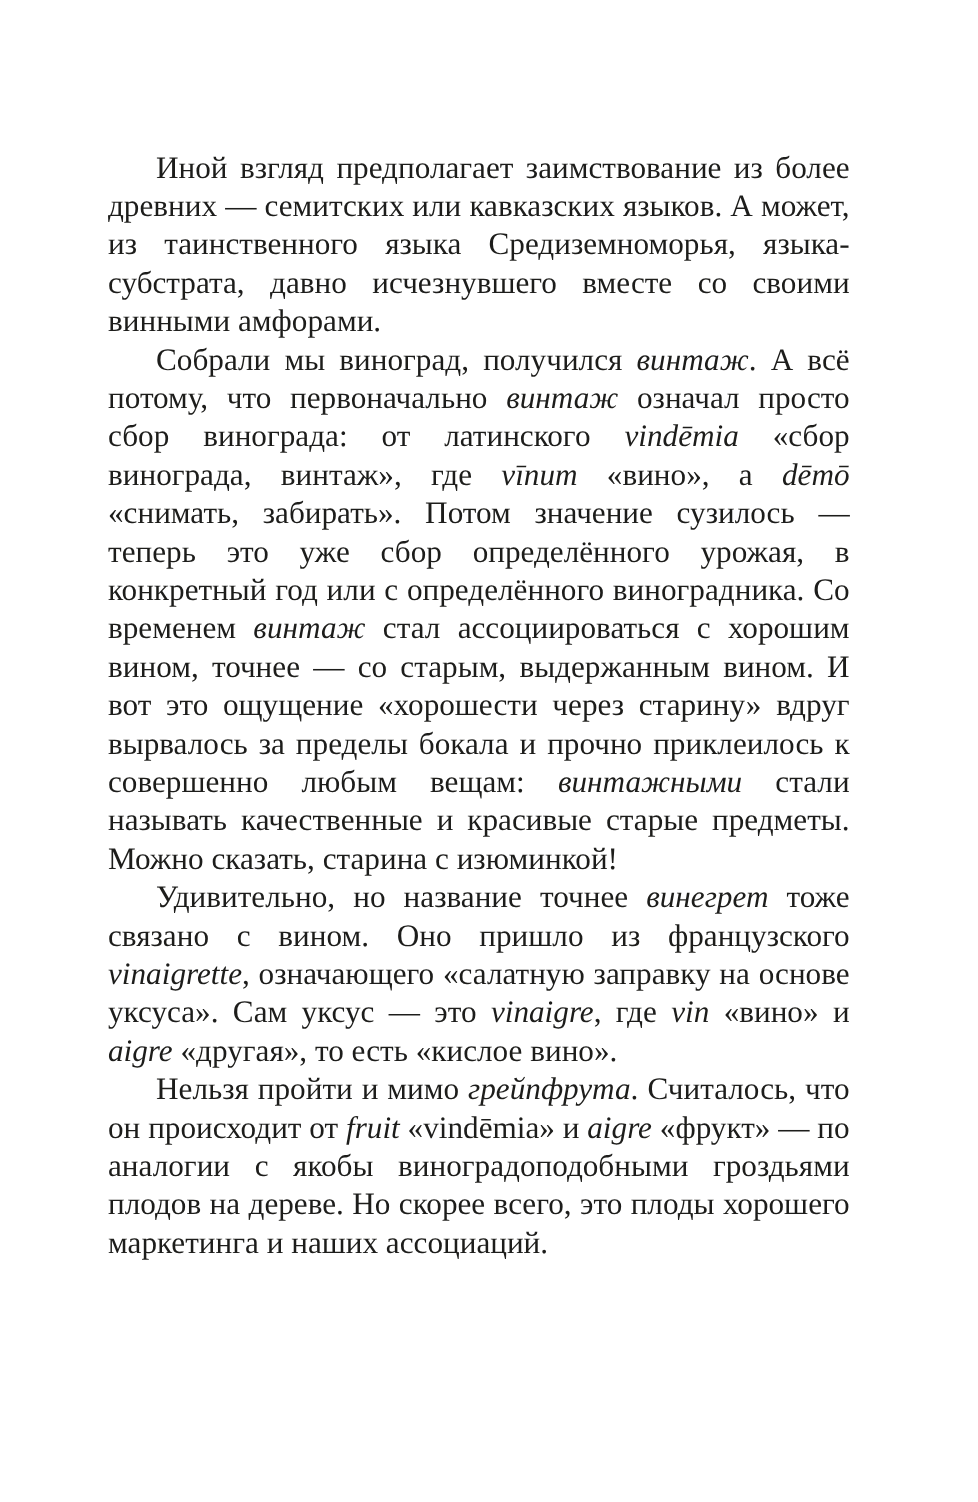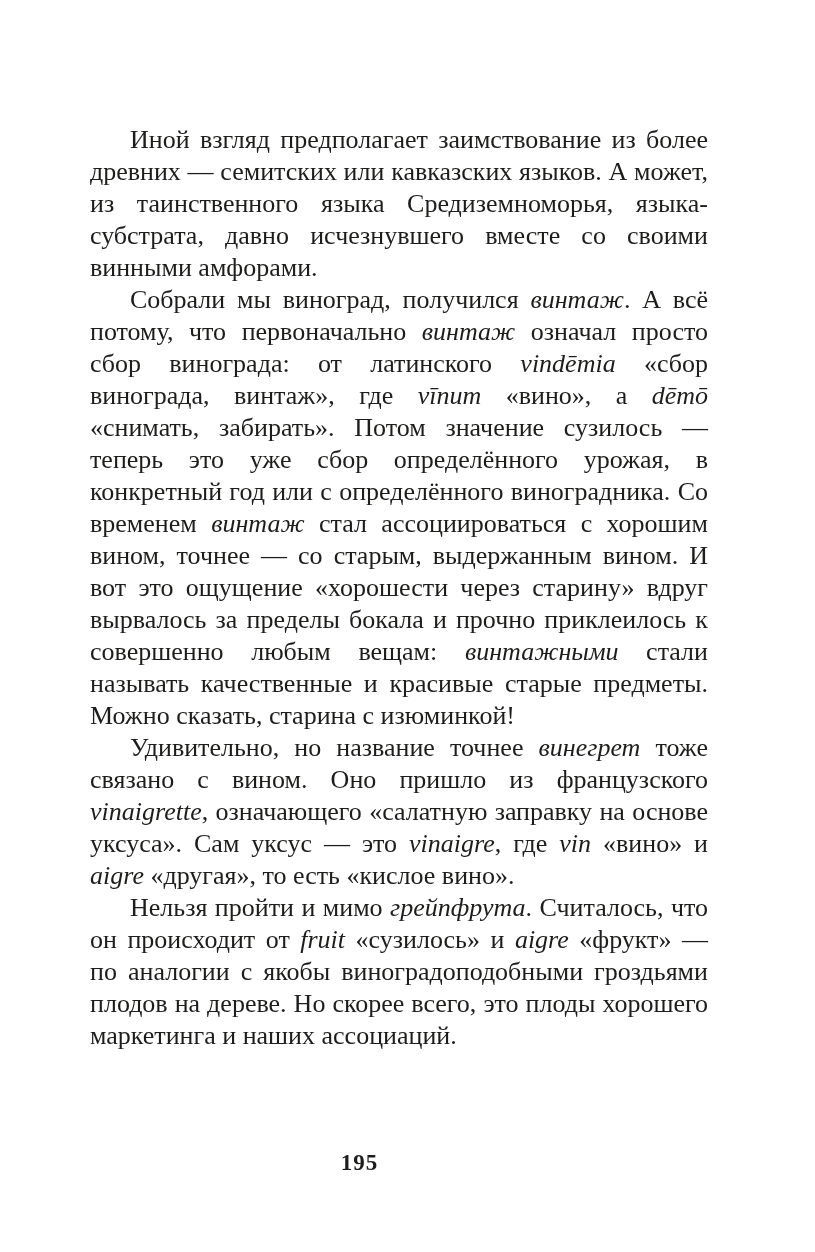--- a/index.html
+++ b/index.html
@@ -49,16 +49,15 @@
   }
 </style>
 </head>
 <body>
 
 <div class="page">
   <main class="text-block" lang="ru">
       <p class="para"><span>Иной взгляд предполагает заимствование из более древних — семитских или кавказских языков. А может, из таинственного языка Средиземноморья, языка-субстрата, давно исчезнувшего вместе со своими винными амфорами.</span></p>
       <p class="para"><span>Собрали мы виноград, получился </span><em>винтаж</em><span>. А всё потому, что первоначально </span><em>винтаж</em><span> означал просто сбор винограда: от латинского </span><em>vindēmia</em><span> «сбор винограда, винтаж», где </span><em>vīnum</em><span> «вино», а </span><em>dēmō</em><span> «снимать, забирать». Потом значение сузилось — теперь это уже сбор определённого урожая, в конкретный год или с определённого виноградника. Со временем </span><em>винтаж</em><span> стал ассоциироваться с хорошим вином, точнее — со старым, выдержанным вином. И вот это ощущение «хорошести через старину» вдруг вырвалось за пределы бокала и прочно приклеилось к совершенно любым вещам: </span><em>винтажными</em><span> стали называть качественные и красивые старые предметы. Можно сказать, старина с изюминкой!</span></p>
       <p class="para"><span>Удивительно, но название точнее </span><em>винегрет</em><span> тоже связано с вином. Оно пришло из французского </span><em>vinaigrette</em><span>, означающего «салатную заправку на основе уксуса». Сам уксус — это </span><em>vinaigre</em><span>, где </span><em>vin</em><span> «вино» и </span><em>aigre</em><span> «другая», то есть «кислое вино».</span></p>
-      <p class="para"><span>Нельзя пройти и мимо </span><em>грейпфрута</em><span>. Считалось, что он происходит от </span><em>fruit</em><span> «сузилось» и </span><em>aigre</em><span> «фрукт» — по аналогии с якобы виноградоподобными гроздьями плодов на дереве. Но скорее всего, это плоды хорошего маркетинга и наших ассоциаций.</span></p>
+      <p class="para"><span>Нельзя пройти и мимо </span><em>грейпфрута</em><span>. Считалось, что он происходит от </span><em>fruit</em><span> «vindēmia» и </span><em>aigre</em><span> «фрукт» — по аналогии с якобы виноградоподобными гроздьями плодов на дереве. Но скорее всего, это плоды хорошего маркетинга и наших ассоциаций.</span></p>
     </main>
-  <footer class="page-number">195</footer>
 </div>
 
 </body></html>

